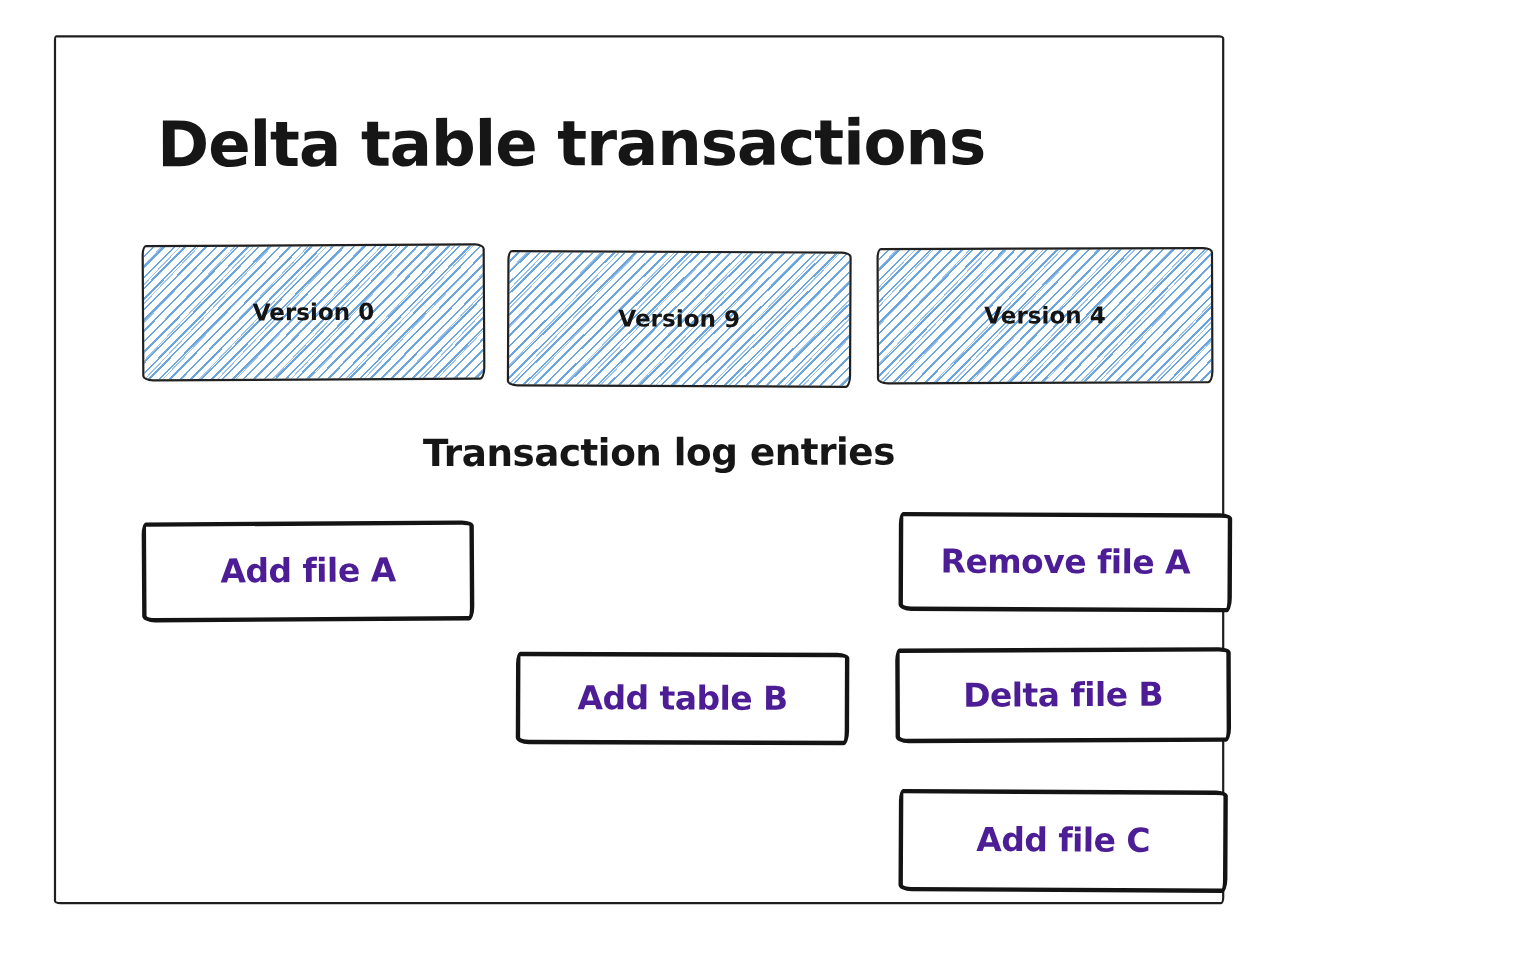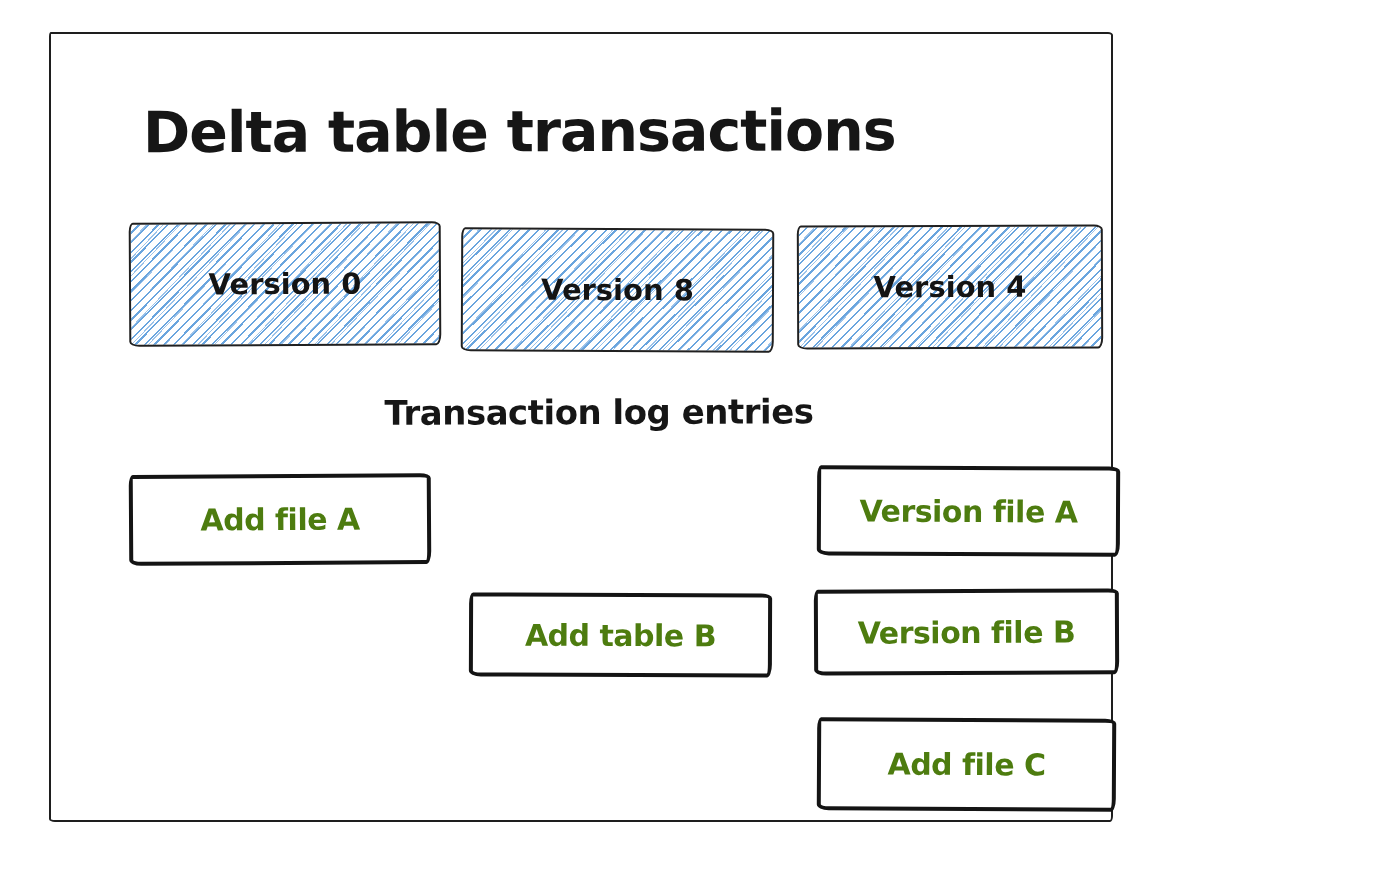--- a/index.html
+++ b/index.html
@@ -44,21 +44,21 @@
       repeating-linear-gradient(135deg,
         rgba(255,255,255,0) 0px, rgba(255,255,255,0) 5.2px,
         #6aa5de 5.2px, #6aa5de 6.8px),
       repeating-linear-gradient(134deg,
         rgba(255,255,255,0) 0px, rgba(255,255,255,0) 11px,
         #9cc3ea 11px, #9cc3ea 12px),
       #ffffff;
     display: flex; align-items: center; justify-content: center;
   }
   .vbox .vlabel {
-    font-size: 29px;
+    font-size: 21px;
     font-weight: bold;
     color: #141414;
     background: transparent;
     padding: 0 6px;
     white-space: nowrap;
   }
   .vbox-0 { left: 78px;  top: 188px; width: 312px; transform: rotate(-0.3deg); }
   .vbox-1 { left: 410px; top: 194px; width: 313px; transform: rotate(0.25deg); }
   .vbox-2 { left: 746px; top: 191px; width: 306px; transform: rotate(-0.2deg); }
 
@@ -80,63 +80,63 @@
     position: absolute;
     background: #ffffff;
     border: 4px solid #141414;
     border-radius: 4px 11px 5px 12px / 11px 5px 13px 6px;
     display: flex; align-items: center; justify-content: center;
   }
   .tbox .tlabel {
     font-size: 30px;
     font-weight: bold;
     letter-spacing: -0.5px;
-    color: #4d7c0f;
+    color: #4c1d95;
     white-space: nowrap;
   }
   .tbox-add-a    { left: 78px;  top: 440px; width: 302px; height: 91px; transform: rotate(-0.35deg); }
   .tbox-rem-a    { left: 766px; top: 432px; width: 303px; height: 90px; transform: rotate(0.25deg); }
   .tbox-add-b    { left: 418px; top: 559px; width: 303px; height: 84px; transform: rotate(0.2deg); }
   .tbox-rem-b    { left: 763px; top: 555px; width: 305px; height: 86px; transform: rotate(-0.25deg); }
   .tbox-add-c    { left: 766px; top: 684px; width: 299px; height: 93px; transform: rotate(0.3deg); }
 </style>
 </head>
 <body>
 
 <div class="stage">
   <div class="frame">
 
     <div class="title">Delta table transactions</div>
 
     <div class="vbox vbox-0">
       <span class="vlabel">Version 0</span>
     </div>
     <div class="vbox vbox-1">
-      <span class="vlabel">Version 8</span>
+      <span class="vlabel">Version 9</span>
     </div>
     <div class="vbox vbox-2">
       <span class="vlabel">Version 4</span>
     </div>
 
     <div class="log-label">Transaction log entries</div>
 
     <div class="tbox tbox-add-a">
       <span class="tlabel">Add file A</span>
     </div>
 
     <div class="tbox tbox-rem-a">
-      <span class="tlabel">Version file A</span>
+      <span class="tlabel">Remove file A</span>
     </div>
 
     <div class="tbox tbox-add-b">
       <span class="tlabel">Add table B</span>
     </div>
 
     <div class="tbox tbox-rem-b">
-      <span class="tlabel">Version file B</span>
+      <span class="tlabel">Delta file B</span>
     </div>
 
     <div class="tbox tbox-add-c">
       <span class="tlabel">Add file C</span>
     </div>
 
   </div>
 </div>
 
 </body></html>

